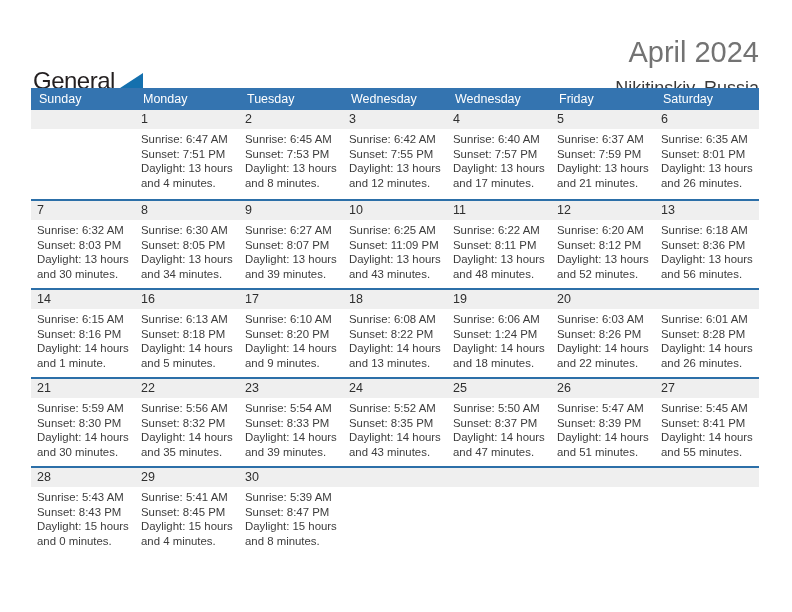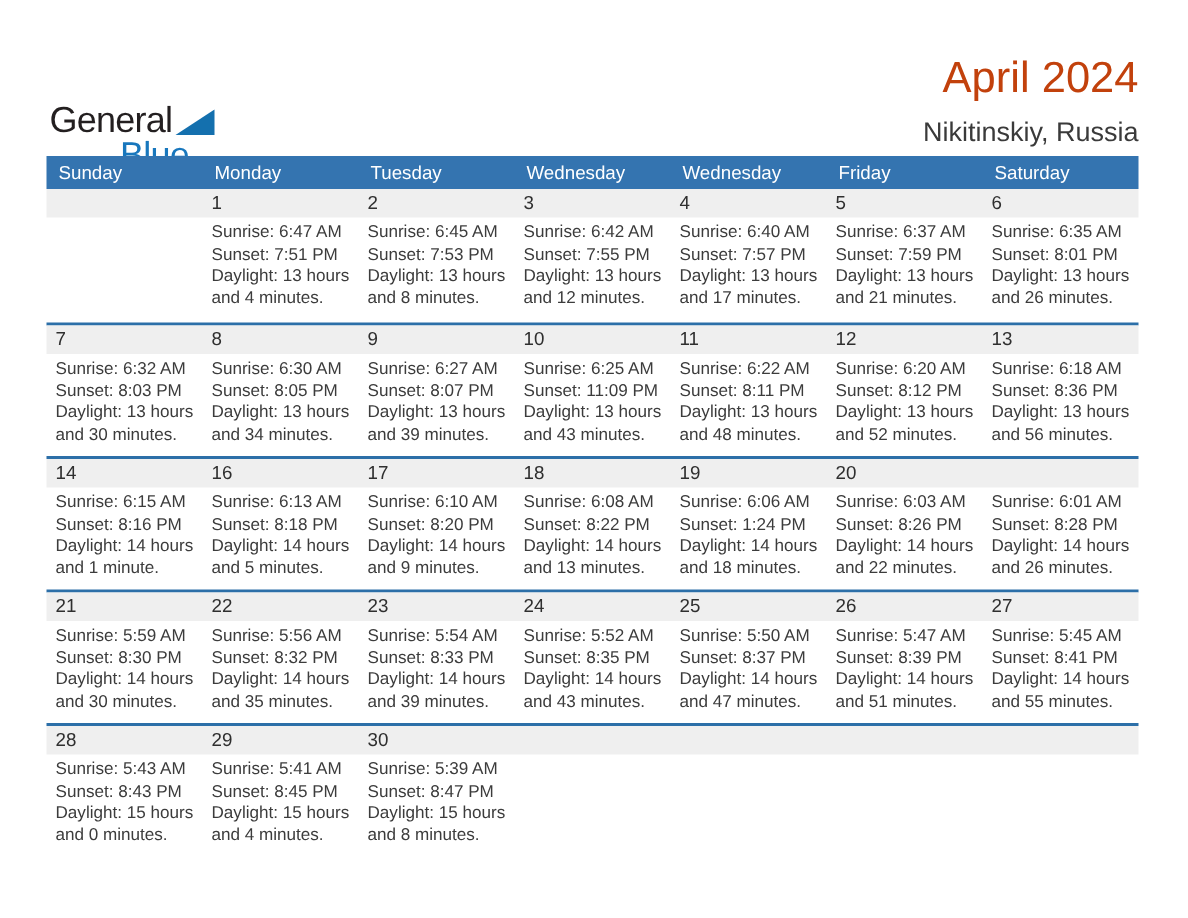--- a/index.html
+++ b/index.html
@@ -22,29 +22,29 @@
     border-left:26px solid transparent;
     border-bottom:17px solid var(--logo-triangle-blue,#1470ae);
   }
   .logo-blue {
     font-size:24px; letter-spacing:-0.5px; color:var(--logo-blue,#1877bd);
     line-height:22px; margin-left:47px; font-weight:400;
   }
 
   .page-title {
     position:absolute; top:36px; right:33px;
-    font-size:29px; color:#c2410c; font-weight:400; text-align:right;
+    font-size:29px; color:#737373; font-weight:400; text-align:right;
   }
   .page-location {
     position:absolute; top:78px; right:33px;
     font-size:18px; color:#3a3a3a; font-weight:400; text-align:right;
   }
 
   
-  .cal { position:absolute; left:31px; top:104px; width:728px; }
+  .cal { position:absolute; left:31px; top:88px; width:728px; }
   .row7 { display:grid; grid-template-columns:repeat(7,1fr); }
 
   .cal-head {
     background:var(--header-blue,#3474b0);
     height:22px;
   }
   .cal-head-cell {
     color:#ffffff; font-size:12.5px; line-height:22px; padding-left:8px;
     overflow:hidden; white-space:nowrap;
   }

